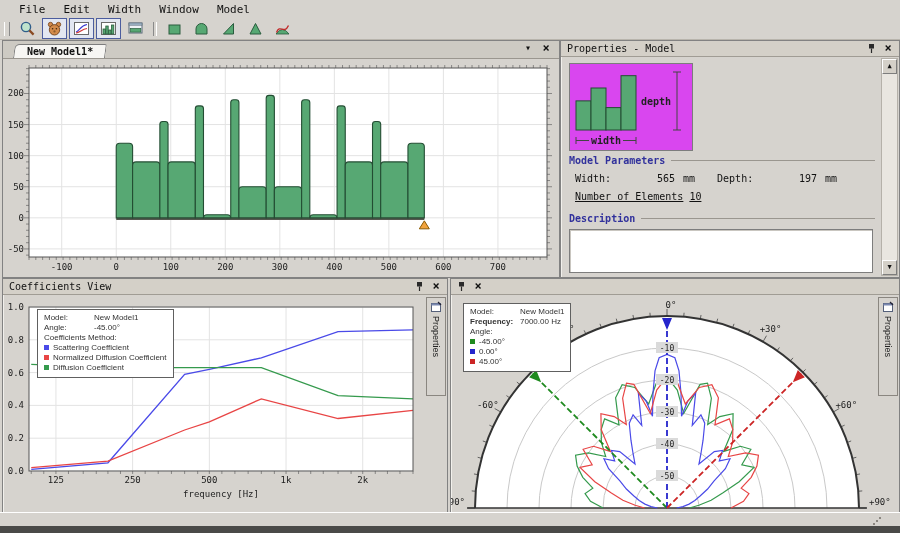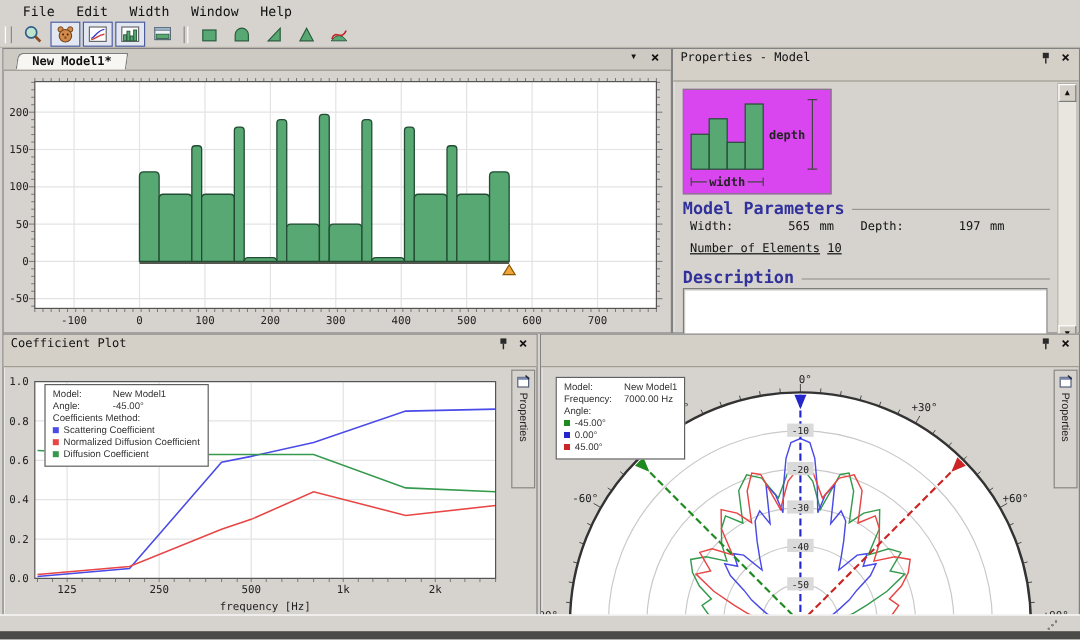--- a/index.html
+++ b/index.html
@@ -11,39 +11,39 @@
   .menu-item{padding:1px 9px;cursor:default;}
   .toolbar{position:absolute;left:0;top:18px;width:100%;height:21px;display:flex;align-items:center;
            padding-left:3px;border-bottom:1px solid #b8b4ac;}
   .toolbar-grip{width:4px;height:14px;border-left:1px solid #fff;border-right:1px solid #8a8a8a;margin:0 4px 0 1px;}
   .tool-btn{width:23px;height:19px;display:flex;align-items:center;justify-content:center;margin:0 1px;
             border:1px solid transparent;}
   .tool-btn.active{border:1px solid #4c5d9e;background:#e3e7f1;}
   .tool-sep{width:2px;height:14px;border-left:1px solid #8a8a8a;border-right:1px solid #fff;margin:0 4px;}
   
   .panel{position:absolute;background:#d6d3ce;border:1px solid #828282;box-shadow:inset 1px 1px 0 #f2f0ec;}
-  .panel-title{height:15px;display:flex;align-items:center;padding:0 4px 11px 6px;font-size:10px;
-               background:#d4d0c8;border-bottom:1px solid #a09c94;justify-content:flex-end;}
+  .panel-title{height:15px;display:flex;align-items:center;padding:0 4px 0 6px;font-size:10px;
+               background:#d4d0c8;border-bottom:1px solid #a09c94;}
   .panel-title .t-label{flex:1;}
   .pin-icon,.close-icon{width:14px;text-align:center;cursor:default;}
   .close-icon{font-size:12px;line-height:13px;font-weight:bold;}
   .panel-body{position:relative;}
   
   .doc-panel{position:absolute;left:2px;top:40px;width:556px;height:236px;background:#d6d3ce;border:1px solid #828282;}
   .tab-strip{height:17px;display:flex;align-items:flex-end;background:#cdcac3;border-bottom:1px solid #9a968f;position:relative;}
   .doc-tab{margin-left:11px;background:#f7f6f3;border:1px solid #7d7d7d;border-bottom:none;
            border-radius:5px 2px 0 0;padding:1px 12px;font-size:10px;font-weight:bold;transform:skewX(-8deg);}
   .doc-tab>span{display:inline-block;transform:skewX(8deg);}
   .tabbar-buttons{position:absolute;right:6px;top:1px;display:flex;gap:8px;font-size:10px;}
   
   .props-panel{left:560px;top:40px;width:338px;height:236px;}
   .props-content{position:relative;height:220px;font-size:10px;}
   .thumb{position:absolute;left:8px;top:6px;width:122px;height:86px;background:#d946ef;border:1px solid #7d7d7d;}
   .section-header{position:absolute;left:8px;right:24px;display:flex;align-items:center;gap:6px;
-                  font-size:14px;font-weight:bold;color:#31319c;}
+                  font-size:10px;font-weight:bold;color:#31319c;}
   .sh-params{top:98px;} .sh-desc{top:156px;}
   .rule{flex:1;height:1px;background:#9a968f;}
   .field-row1{position:absolute;left:14px;top:116px;display:flex;align-items:baseline;}
   .field-row2{position:absolute;left:14px;top:134px;display:flex;gap:6px;text-decoration:underline;}
   .f-label{display:inline-block;width:72px;} .f-value{display:inline-block;width:28px;text-align:right;}
   .f-unit{margin-left:8px;margin-right:22px;}
   .desc-box{position:absolute;left:8px;top:172px;right:26px;height:42px;background:#fff;
             border:1px solid #7d7d7d;box-shadow:inset 1px 1px 0 #c9c6c0;}
   .v-scrollbar{position:absolute;right:1px;top:1px;bottom:1px;width:15px;background:#e9e6e0;border:1px solid #b5b1a9;}
   .sb-btn{position:absolute;left:0;width:13px;height:13px;background:#d4d0c8;
@@ -72,21 +72,21 @@
 </head>
 <body>
 
 <div id="app">
 
   <div class="menu-bar">
       <span class="menu-item">File</span>
       <span class="menu-item">Edit</span>
       <span class="menu-item">Width</span>
       <span class="menu-item">Window</span>
-      <span class="menu-item">Help</span>
+      <span class="menu-item">Model</span>
     </div>
   <div class="toolbar">
       <div class="toolbar-grip"></div>
       <div class="tool-btn">
         <span>
           <svg width="17" height="17" viewBox="0 0 17 17">
             <circle cx="7" cy="7" r="4.6" fill="#bfe3cd" stroke="#2f5d8a" stroke-width="1.4"></circle>
             <line x1="10.4" y1="10.4" x2="14.6" y2="14.6" stroke="#8a4a22" stroke-width="2.2"></line>
           </svg>
         </span>
@@ -514,21 +514,21 @@
       <div class="desc-box"></div>
       <div class="v-scrollbar">
         <div class="sb-btn sb-up">▲</div>
         <div class="sb-btn sb-down">▼</div>
       </div>
     </div>
   </div>
 
   <div class="panel coef-panel">
     <div class="panel-title">
-      <span class="t-label">Coefficient Plot</span>
+      <span class="t-label">Coefficients View</span>
       <span class="pin-icon">
         <svg width="9" height="11" viewBox="0 0 9 11">
             <rect x="2" y="1" width="5" height="4.5" fill="#2a2a2a"></rect>
             <line x1="4.5" y1="5.5" x2="4.5" y2="10" stroke="#2a2a2a" stroke-width="1.2"></line>
           </svg>
       </span>
       <span class="close-icon">×</span>
     </div>
     <div class="panel-body">
       <svg width="442" height="218" viewBox="0 0 442 218">
@@ -702,21 +702,21 @@
           <text x="14" y="210" font-family="DejaVu Sans Mono,monospace" font-size="9" fill="#222" text-anchor="end">-90°</text>
           <text x="36.732741416621224" y="112.49999999999997" font-family="DejaVu Sans Mono,monospace" font-size="9" fill="#222" text-anchor="middle">-60°</text>
           <text x="112.50000000000001" y="36.732741416621195" font-family="DejaVu Sans Mono,monospace" font-size="9" fill="#222" text-anchor="middle">-30°</text>
           <text x="220" y="13" font-family="DejaVu Sans Mono,monospace" font-size="9" fill="#222" text-anchor="middle">0°</text>
           <text x="319.5" y="36.732741416621195" font-family="DejaVu Sans Mono,monospace" font-size="9" fill="#222" text-anchor="middle">+30°</text>
           <text x="395.26725858337875" y="112.49999999999997" font-family="DejaVu Sans Mono,monospace" font-size="9" fill="#222" text-anchor="middle">+60°</text>
           <text x="418" y="210" font-family="DejaVu Sans Mono,monospace" font-size="9" fill="#222" text-anchor="start">+90°</text>
         </svg>
       <div class="legend" style="left:12px;top:8px;">
           <div class="lg-row"><span class="lg-k" style="width: 50px;">Model:</span><span>New Model1</span></div>
-          <div class="lg-row"><span class="lg-k" style="width: 50px;">Frequency:</span><span>7000.00 Hz</span></div>
+          <div class="lg-row"><span class="lg-k" style="width: 50px; font-weight: bold;">Frequency:</span><span>7000.00 Hz</span></div>
           <div class="lg-row"><span class="lg-k" style="width: 50px;">Angle:</span></div>
           <div class="lg-row"><span class="lg-sq" style="background: rgb(31, 138, 31);"></span><span>-45.00°</span></div>
           <div class="lg-row"><span class="lg-sq" style="background: rgb(37, 37, 204);"></span><span>0.00°</span></div>
           <div class="lg-row"><span class="lg-sq" style="background: rgb(204, 37, 37);"></span><span>45.00°</span></div>
         </div>
       <div class="side-tab">
         <span class="side-tab-icon">
           <svg width="12" height="12" viewBox="0 0 12 12">
               <rect x="1.5" y="2.5" width="9" height="8" fill="#fff" stroke="#55607a"></rect>
               <rect x="1.5" y="2.5" width="9" height="2" fill="#7a88b0"></rect>

